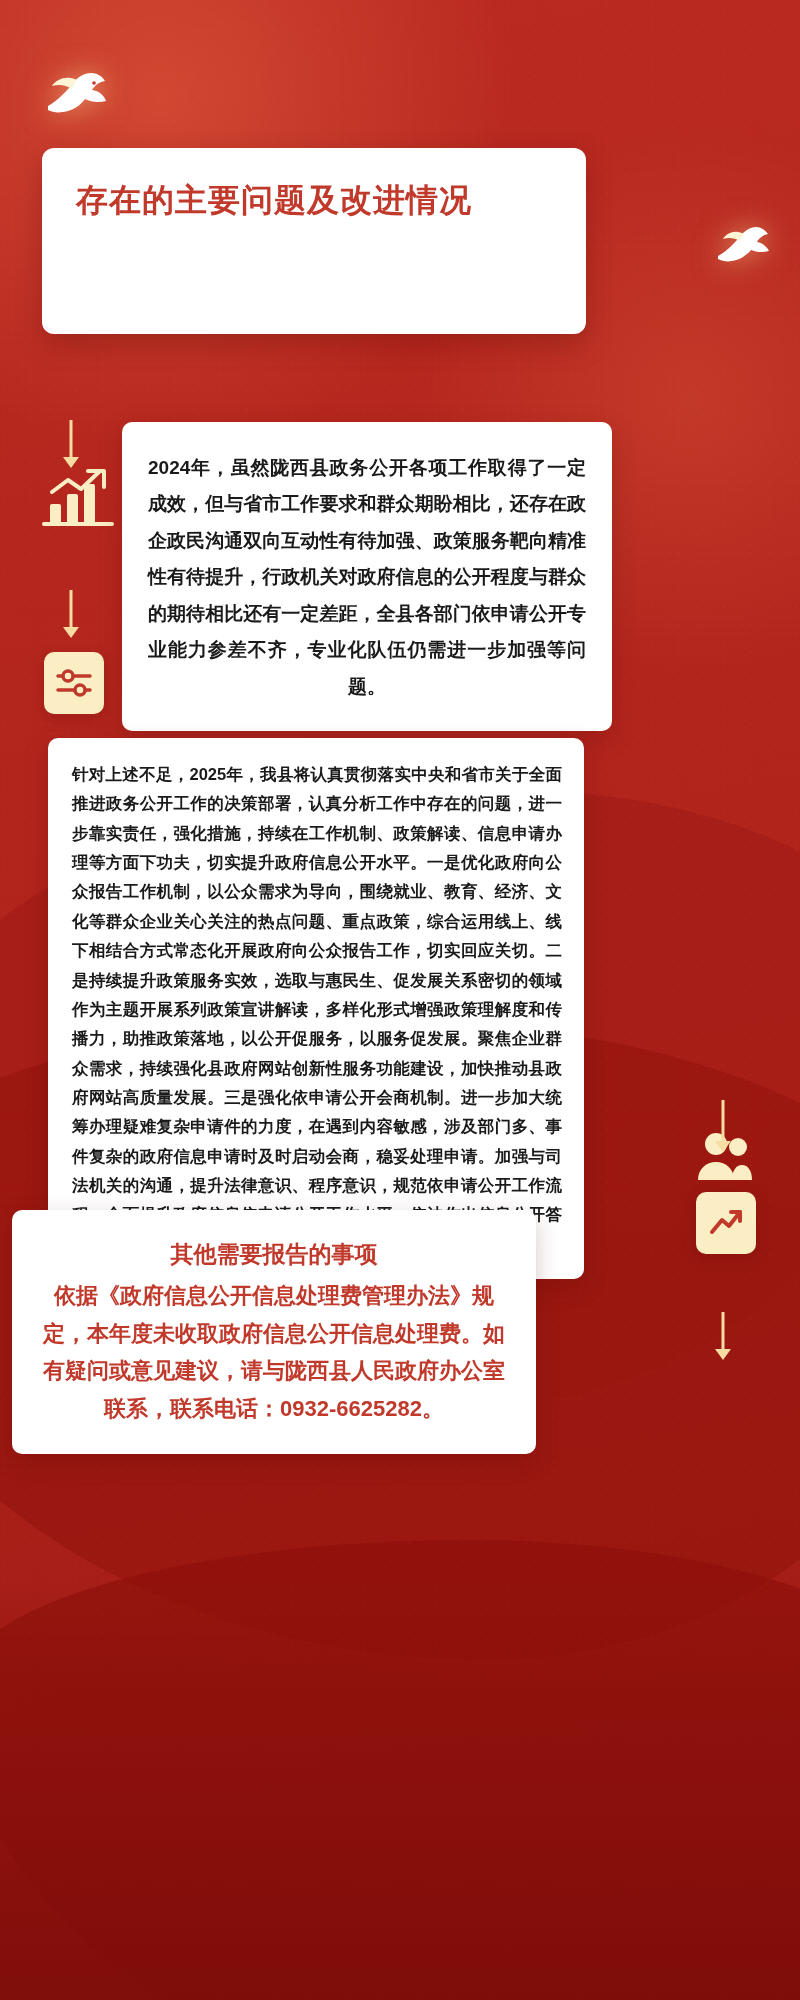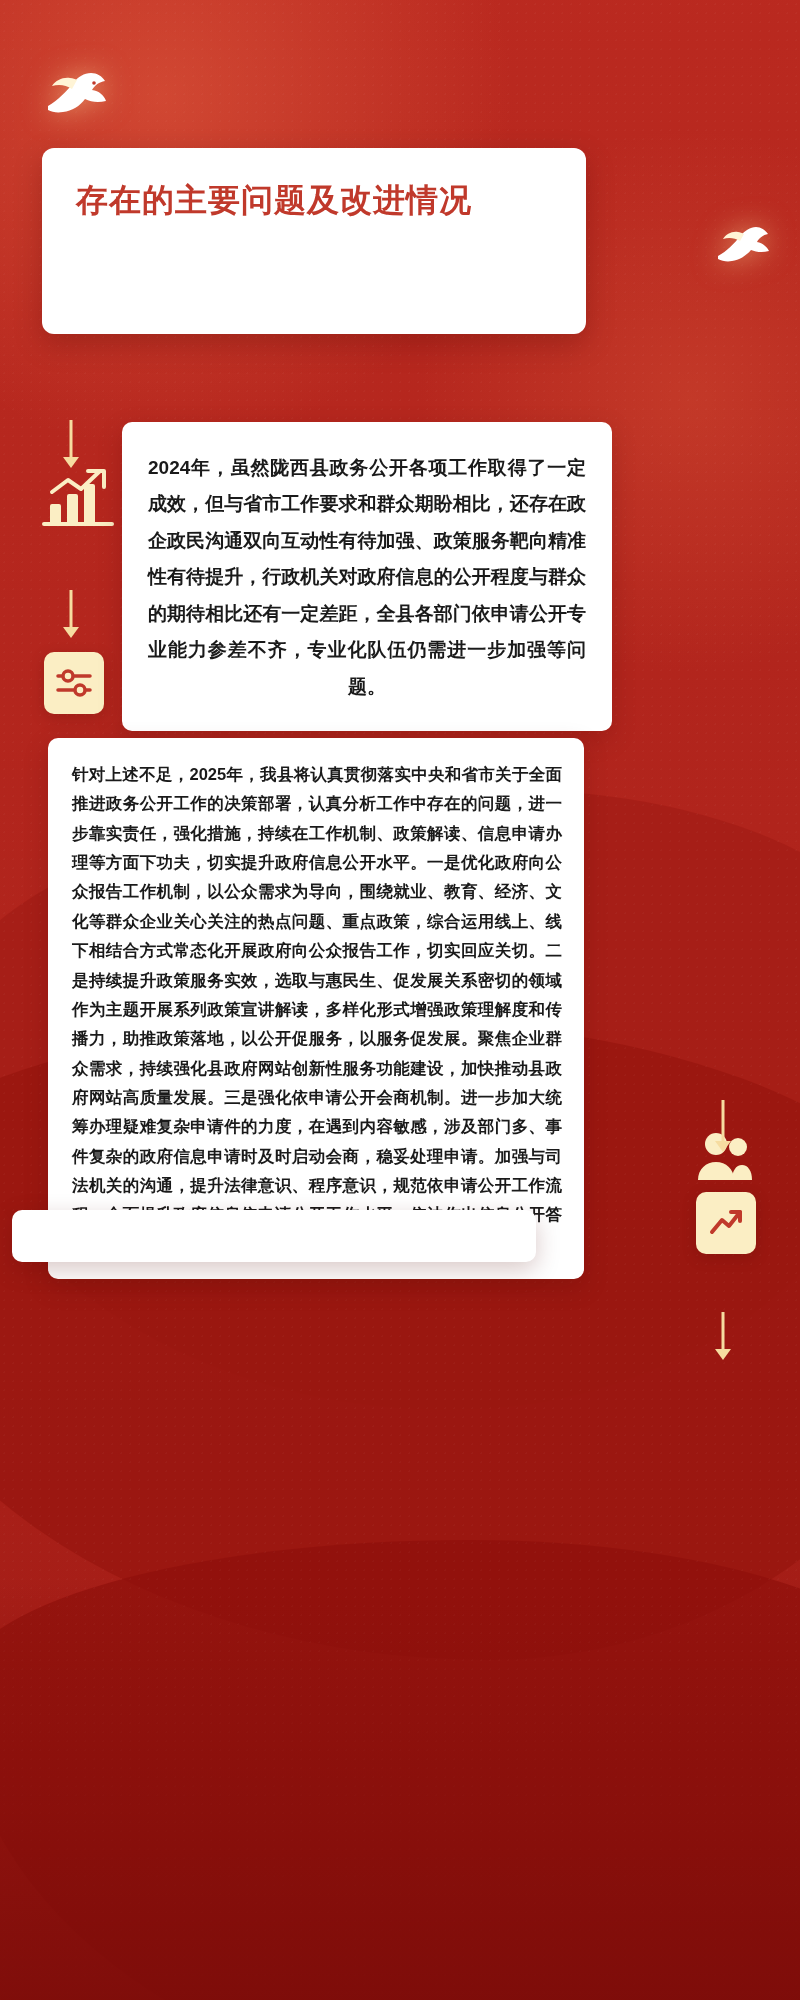--- a/index.html
+++ b/index.html
@@ -265,13 +265,15 @@
 
 <div class="card card-1">
   <p>2024年，虽然陇西县政务公开各项工作取得了一定成效，但与省市工作要求和群众期盼相比，还存在政企政民沟通双向互动性有待加强、政策服务靶向精准性有待提升，行政机关对政府信息的公开程度与群众的期待相比还有一定差距，全县各部门依申请公开专业能力参差不齐，专业化队伍仍需进一步加强等问题。</p>
 </div>
 
 <div class="card card-2">
   <p>针对上述不足，2025年，我县将认真贯彻落实中央和省市关于全面推进政务公开工作的决策部署，认真分析工作中存在的问题，进一步靠实责任，强化措施，持续在工作机制、政策解读、信息申请办理等方面下功夫，切实提升政府信息公开水平。一是优化政府向公众报告工作机制，以公众需求为导向，围绕就业、教育、经济、文化等群众企业关心关注的热点问题、重点政策，综合运用线上、线下相结合方式常态化开展政府向公众报告工作，切实回应关切。二是持续提升政策服务实效，选取与惠民生、促发展关系密切的领域作为主题开展系列政策宣讲解读，多样化形式增强政策理解度和传播力，助推政策落地，以公开促服务，以服务促发展。聚焦企业群众需求，持续强化县政府网站创新性服务功能建设，加快推动县政府网站高质量发展。三是强化依申请公开会商机制。进一步加大统筹办理疑难复杂申请件的力度，在遇到内容敏感，涉及部门多、事件复杂的政府信息申请时及时启动会商，稳妥处理申请。加强与司法机关的沟通，提升法律意识、程序意识，规范依申请公开工作流程，全面提升政府信息依申请公开工作水平，依法作出信息公开答复。</p>
 </div>
 
 <div class="card card-3">
+  <div class="c3-title">其他需要报告的事项</div>
+  <div class="c3-body">依据《政府信息公开信息处理费管理办法》规定，本年度未收取政府信息公开信息处理费。如有疑问或意见建议，请与陇西县人民政府办公室联系，联系电话：0932-6625282。</div>
 </div>
 
 </body></html>

